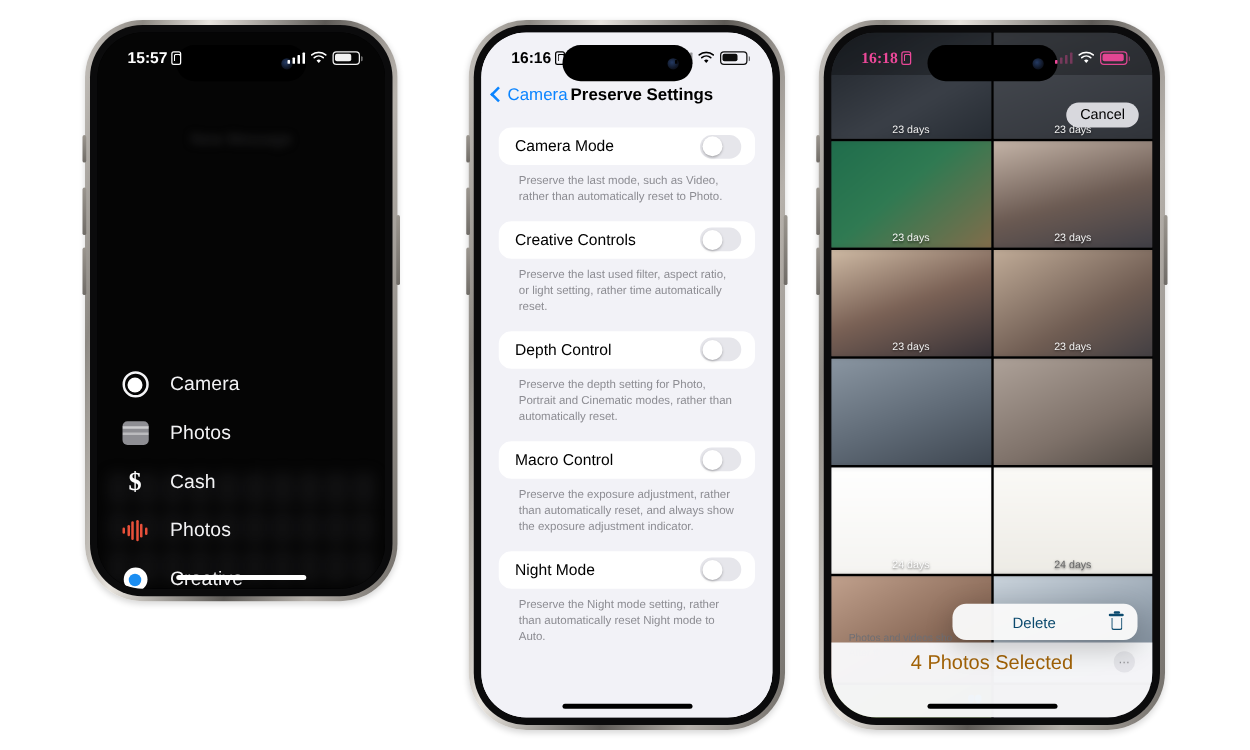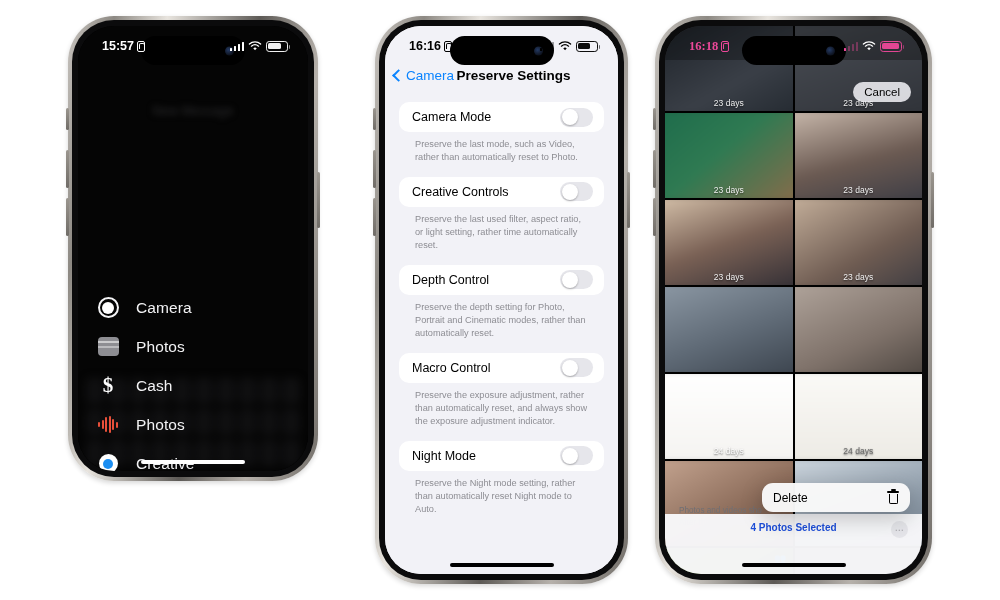--- a/index.html
+++ b/index.html
@@ -185,27 +185,27 @@
   .p3-menu {
     position:absolute; right:12px; bottom:62px; width:148px; z-index:22;
     background:rgba(249,249,249,.97); border-radius:11px; overflow:hidden;
     box-shadow: 0 6px 22px rgba(0,0,0,.22);
   }
   .p3-menu .mi {
     display:flex; align-items:center; justify-content:space-between;
     padding: 0 11px; height:29px; font-size:12px; color:#000;
   }
   .p3-menu .mi + .mi { border-top:.5px solid rgba(60,60,67,.2); }
-  .p3-menu .mi.danger { color:#000000; }
+  .p3-menu .mi.danger { color:#0c4a6e;margin-left:37px; }
   .p3-bottombar {
     position:absolute; left:0; right:0; bottom:0; height:52px; z-index:20;
     background:rgba(248,248,250,.97);
     display:flex; align-items:flex-start; justify-content:center; padding-top:8px;
   }
-  .p3-bottombar .sel { font-size:10px; font-weight:bold; color:#1d4ed8; }
+  .p3-bottombar .sel { font-size:16px; font-weight:normal; color:#a16207; }
   .p3-more {
     position:absolute; right:14px; top:7px; width:17px;height:17px;border-radius:50%;
     background:rgba(118,118,128,.12); color:#8e8e93; font-size:9px;
     display:flex;align-items:center;justify-content:center; letter-spacing:.5px;
   }
   .trash { width:12px;height:13px;position:relative; }
   .trash .lid{position:absolute;top:0;left:0;right:0;height:2px;background:currentColor;border-radius:1px;}
   .trash .lid::after{content:"";position:absolute;left:3.5px;top:-1.6px;width:5px;height:1.6px;background:currentColor;border-radius:1px;}
   .trash .can{position:absolute;top:3px;left:1.5px;right:1.5px;bottom:0;border:1.4px solid currentColor;border-top:none;border-radius:0 0 2px 2px;box-sizing:border-box;}
   .trash .can::after{content:"";position:absolute;left:50%;top:1.5px;transform:translateX(-50%);font-size:7px;}

